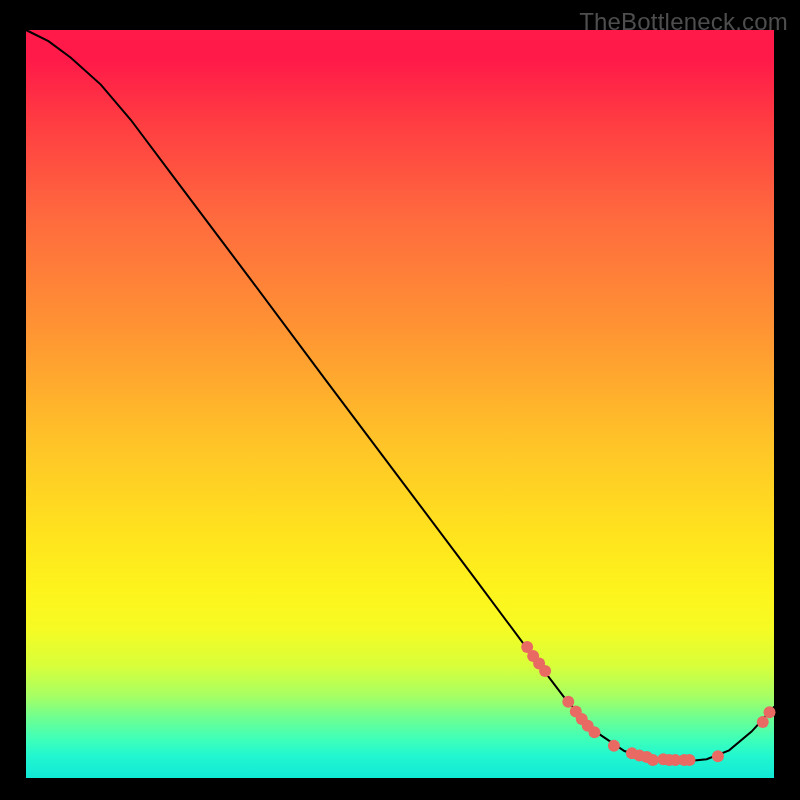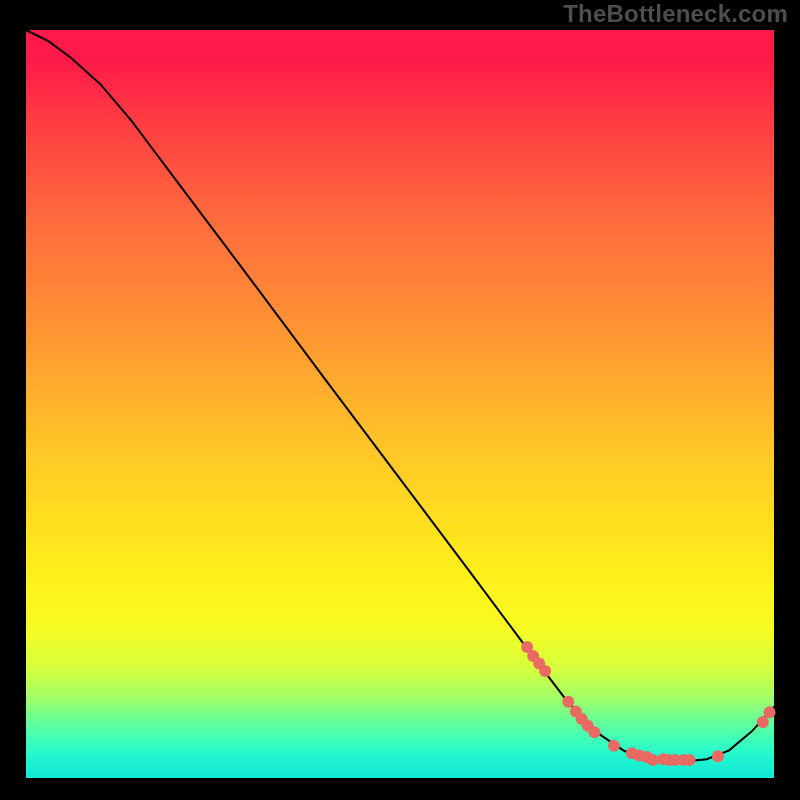--- a/index.html
+++ b/index.html
@@ -12,24 +12,24 @@
     font-family: Arial, Helvetica, sans-serif;
   }
   .frame {
     position: relative;
     width: 800px;
     height: 800px;
     background: #000;
   }
   .watermark {
     position: absolute;
-    top: 0;
+    top: 8px;
     right: 12px;
     font-size: 24px;
-    font-weight: 700;
+    font-weight: 400;
     color: #4e4e4e;
     letter-spacing: 0.2px;
   }
   .plot-area {
     position: absolute;
     left: 26px;
     top: 30px;
     width: 748px;
     height: 748px;
   }

